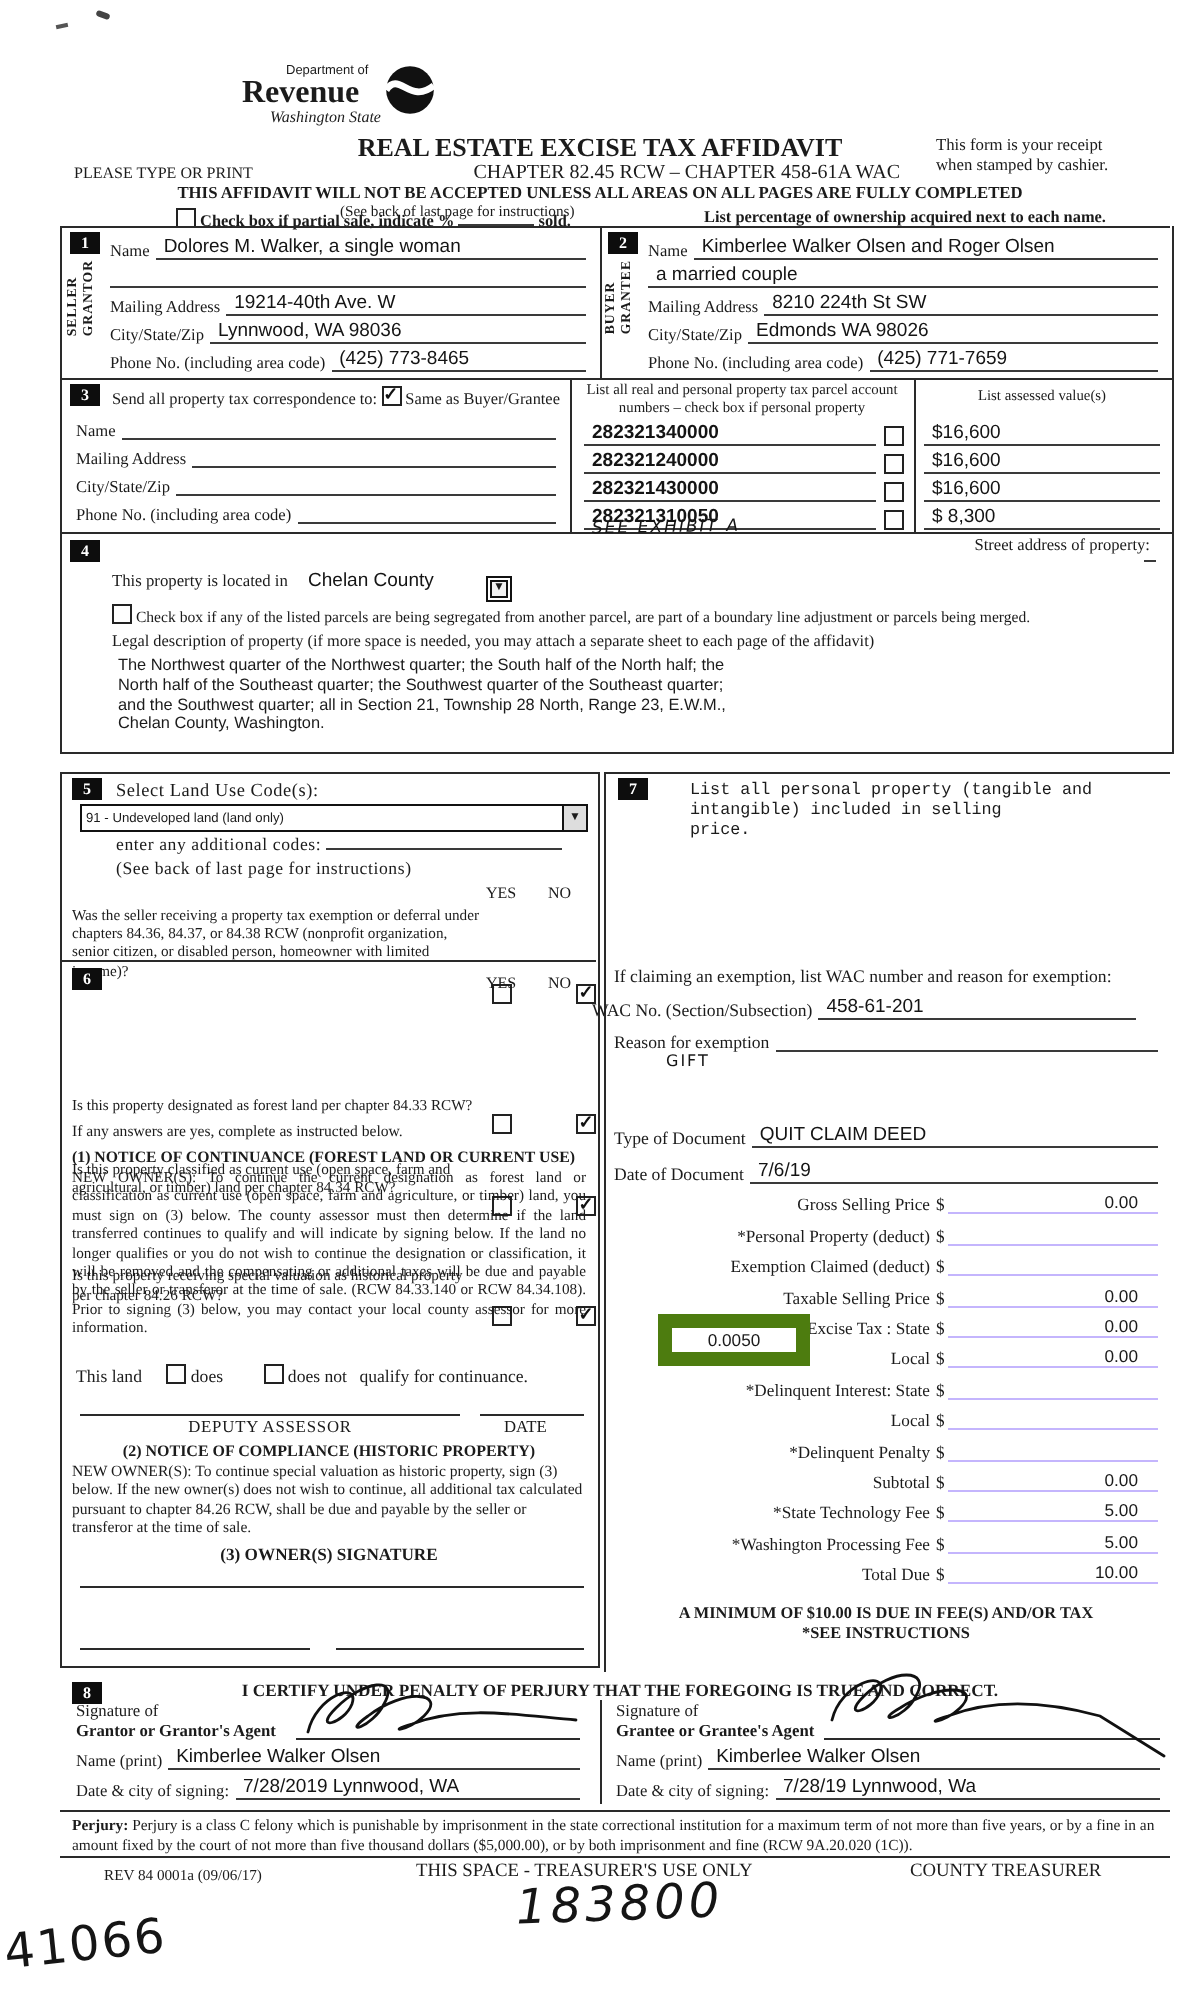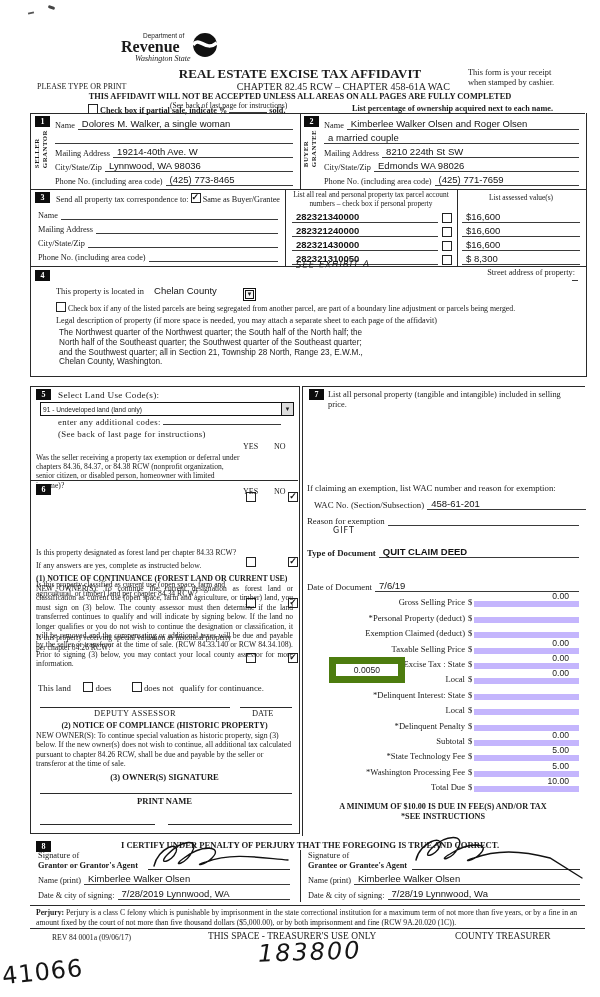--- a/index.html
+++ b/index.html
@@ -24,21 +24,21 @@
   .fieldrow{display:flex;align-items:flex-end;}
   .fieldrow .lab{white-space:nowrap;padding-right:3px;font-size:8.3px;}
   .fieldrow .val{flex:1;border-bottom:1px solid #3a3a3a;padding:0 2px 0px 4px;white-space:nowrap;}
   .vert{writing-mode:vertical-rl;transform:rotate(180deg);font-size:6.8px;font-weight:bold;
         letter-spacing:.5px;line-height:8px;}
   .qrow{position:relative;font-size:7.6px;line-height:9.2px;width:206px;}
   .hand{font-family:"DejaVu Sans",sans-serif;color:#151515;}
   .mrow{display:flex;align-items:flex-end;height:15.4px;position:relative;font-size:8.6px;}
   .mlab{width:158px;text-align:right;white-space:nowrap;}
   .mdol{padding:0 2px 0 3px;}
-  .mval{flex:1;border-bottom:6px solid #c4b5fd;text-align:right;padding-right:10px;
+  .mval{flex:1;border-bottom:1px solid #c4b5fd;text-align:right;padding-right:10px;
         font-family:"Liberation Sans",sans-serif;font-size:8.6px;}
   .ratebox{position:absolute;left:22px;bottom:1px;width:62px;height:12px;border:7px solid #4d7c0f;
            text-align:center;font-family:"Liberation Sans",sans-serif;font-size:8.6px;line-height:12px;}
   .ddarrow{display:inline-block;width:11px;height:11px;border:1px solid #111;box-shadow:inset 0 0 0 1px #fff, inset 0 0 0 2px #111;
            font-size:6px;line-height:11px;text-align:center;vertical-align:-2px;background:#f2f2f2;}
   .smallhdr{font-size:7.4px;line-height:8.8px;text-align:center;}
   svg.sig{position:absolute;pointer-events:none;}
 </style>
 </head>
 <body>
@@ -298,43 +298,42 @@
   <div class="hline" style="left:40px;top:707px;width:190px;"></div>
   <div class="hline" style="left:240px;top:707px;width:52px;"></div>
   <div class="abs serif c" style="left:60px;top:709px;width:150px;font-size:8.4px;letter-spacing:.4px;">DEPUTY ASSESSOR</div>
   <div class="abs serif" style="left:252px;top:709px;font-size:8.4px;">DATE</div>
 
   <div class="abs serif b c" style="left:36px;top:721px;width:257px;font-size:8px;">(2) NOTICE OF COMPLIANCE (HISTORIC PROPERTY)</div>
   <div class="abs serif" style="left:36px;top:731px;width:257px;font-size:7.8px;line-height:9.4px;">NEW OWNER(S): To continue special valuation as historic property, sign (3) below. If the new owner(s) does not wish to continue, all additional tax calculated pursuant to chapter 84.26 RCW, shall be due and payable by the seller or transferor at the time of sale.</div>
 
   <div class="abs serif b c" style="left:36px;top:772px;width:257px;font-size:8.6px;">(3)  OWNER(S) SIGNATURE</div>
   <div class="hline" style="left:40px;top:793px;width:252px;"></div>
-  <div class="abs serif b c" style="left:36px;top:796px;width:257px;font-size:8.6px;">PRINT NAME</div>
   <div class="hline" style="left:40px;top:824px;width:115px;"></div>
   <div class="hline" style="left:168px;top:824px;width:124px;"></div>
 
   
   <span class="abs badge" style="left:309px;top:389px;">7</span>
-  <div class="abs serif" style="left:328px;top:390px;width:252px;font-size:8.4px;line-height:10px;">
+  <div class="abs serif" style="left:345px;top:390px;width:252px;font-size:8.4px;line-height:10px;font-family:Liberation Mono, monospace;">
     <div>List all  personal property (tangible and intangible) included in selling</div>
     <div>price.</div>
   </div>
 
   <div class="abs serif" style="left:307px;top:483px;font-size:8.8px;">If claiming an exemption, list WAC number and reason for exemption:</div>
-  <div class="abs fieldrow" style="left:314px;top:497px;width:272px;height:13px;">
+  <div class="abs fieldrow" style="left:296px;top:497px;width:272px;height:13px;">
     <span class="lab serif" style="font-size:8.8px;">WAC No. (Section/Subsection)</span>
     <span class="val fill">458-61-201</span>
   </div>
   <div class="abs fieldrow" style="left:307px;top:513px;width:272px;height:13px;">
     <span class="lab serif" style="font-size:8.8px;">Reason for exemption</span>
     <span class="val fill"></span>
   </div>
   <div class="abs hand" style="left:333px;top:526px;font-size:8px;letter-spacing:1px;">GIFT</div>
 
-  <div class="abs fieldrow" style="left:307px;top:544px;width:272px;height:14px;font-weight:bold;">
+  <div class="abs fieldrow" style="left:307px;top:560px;width:272px;height:14px;">
     <span class="lab serif" style="font-size:8.8px;">Type of Document</span>
     <span class="val fill">QUIT CLAIM DEED</span>
   </div>
   <div class="abs fieldrow" style="left:307px;top:578px;width:272px;height:14px;">
     <span class="lab serif" style="font-size:8.8px;">Date of Document</span>
     <span class="val fill">7/6/19</span>
   </div>
 
   <div class="abs" style="left:307px;top:592px;width:272px;">
     <div class="mrow">

